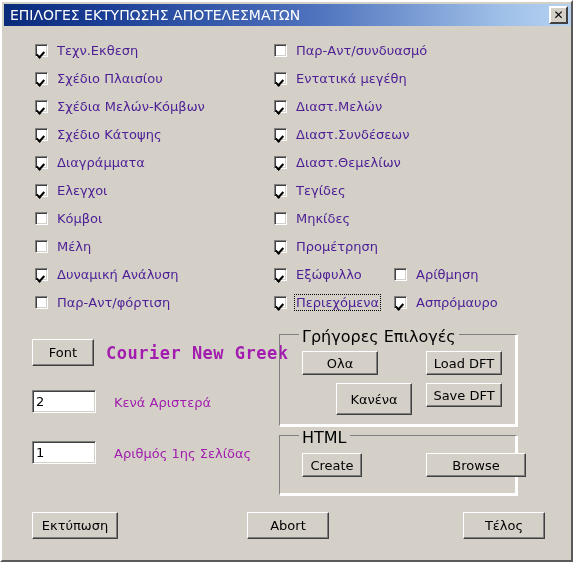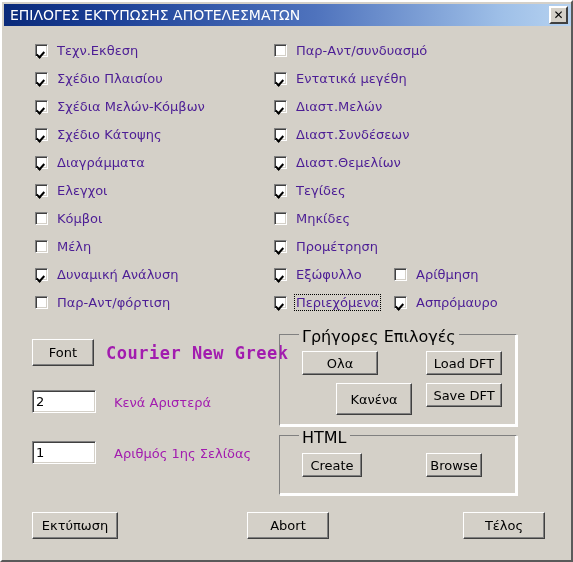--- a/index.html
+++ b/index.html
@@ -308,21 +308,21 @@
       <span class="group-title">Γρήγορες Επιλογές</span>
       <div class="btn" style="left:22px; top:16px; width:76px; height:24px;">Ολα</div>
       <div class="btn" style="left:146px; top:16px; width:76px; height:24px;">Load DFT</div>
       <div class="btn" style="left:20px; top:48px; width:76px; height:32px;margin-left:36px;">Κανένα</div>
       <div class="btn" style="left:146px; top:48px; width:76px; height:24px;">Save DFT</div>
     </div>
 
     <div class="groupbox" style="left:275px; top:409px; width:238px; height:60px;">
       <span class="group-title">HTML</span>
       <div class="btn" style="left:22px; top:17px; width:60px; height:24px;">Create</div>
-      <div class="btn" style="left:146px; top:17px; width:56px; height:24px;">Browse</div>
+      <div class="btn" style="left:146px; top:17px; width:100px; height:24px;">Browse</div>
     </div>
 
     <div class="btn" style="left:28px; top:486px; width:86px; height:27px;">Εκτύπωση</div>
     <div class="btn" style="left:243px; top:486px; width:82px; height:27px;">Abort</div>
     <div class="btn" style="left:459px; top:486px; width:82px; height:27px;">Τέλος</div>
 
   </div>
 </div>
 
 </body></html>

